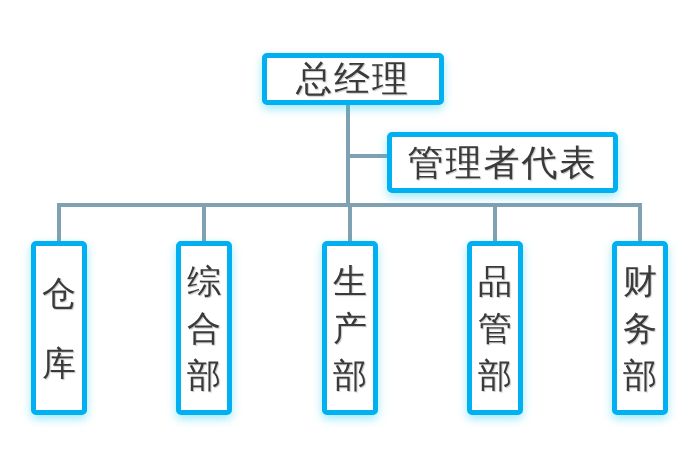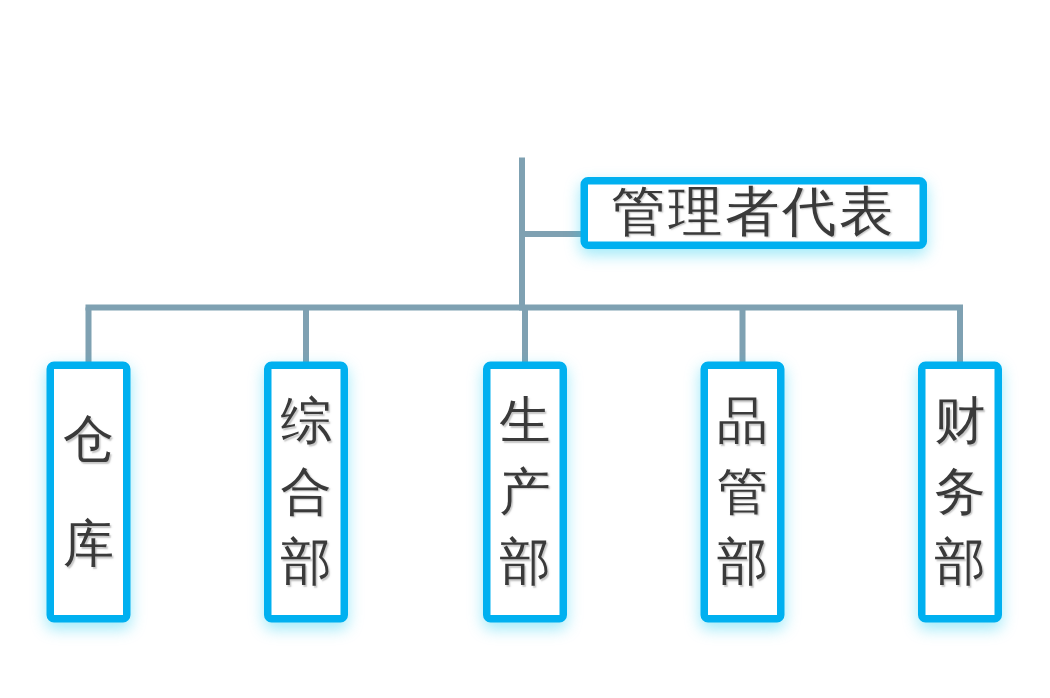--- a/index.html
+++ b/index.html
@@ -58,21 +58,21 @@
     font-size: 34px;
     line-height: 1;
   }
   .node.vert .ch {
     display: block;
     text-align: center;
   }
 
   
   #node-gm         { left: 262px; top: 53px;  width: 182px; height: 52px; }
-  #node-mgmt-rep   { left: 387px; top: 118px; width: 231px; height: 48px; justify-content: center; }
+  #node-mgmt-rep   { left: 387px; top: 132px; width: 231px; height: 61px; justify-content: center; }
 
   .dept { top: 241px; width: 56px; height: 174px; }
   #node-dept-0 { left:  31px; }
   #node-dept-1 { left: 176px; }
   #node-dept-2 { left: 322px; }
   #node-dept-3 { left: 467px; }
   #node-dept-4 { left: 612px; }
 
   
   #line-gm-stem      { left: 346px; top: 105px; height: 102px; }
@@ -96,20 +96,23 @@
   <div class="conn v" id="line-gm-stem"></div>
   <div class="conn h" id="line-mgmt-branch"></div>
   <div class="conn h" id="line-bus"></div>
 
   <div class="conn v drop" id="drop-0"></div>
   <div class="conn v drop" id="drop-1"></div>
   <div class="conn v drop" id="drop-2"></div>
   <div class="conn v drop" id="drop-3"></div>
   <div class="conn v drop" id="drop-4"></div>
 
+  <div class="node horiz" id="node-gm">
+    <span>总经理</span>
+  </div>
 
   <div class="node horiz" id="node-mgmt-rep">
     <span>管理者代表</span>
   </div>
 
   <div class="node vert dept" id="node-dept-0">
     <span class="ch">仓</span>
     <span class="ch">库</span>
   </div>
 

